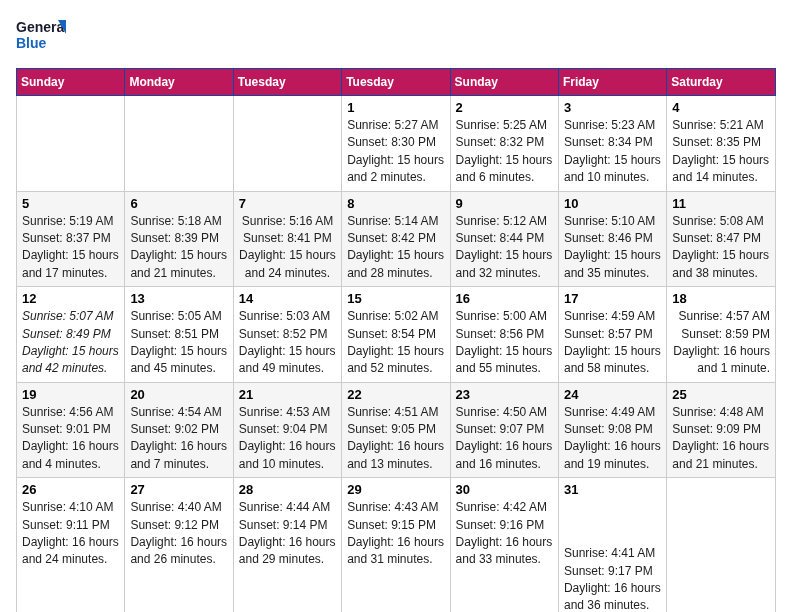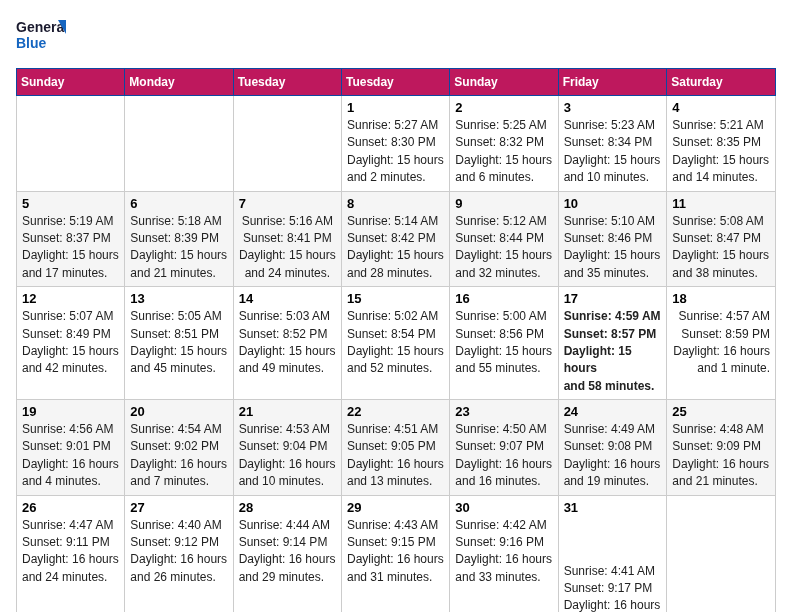--- a/index.html
+++ b/index.html
@@ -183,21 +183,21 @@
           <span class="day-number">11</span>
           <div class="day-info" style="white-space: pre-line;">Sunrise: 5:08 AM
 Sunset: 8:47 PM
 Daylight: 15 hours
 and 38 minutes.</div>
         </td>
       </tr>
       <tr>
         <td>
           <span class="day-number">12</span>
-          <div class="day-info" style="white-space: pre-line;">Sunrise: 5:07 AM
+          <div class="day-info" style="white-space: pre-line; font-style: italic;">Sunrise: 5:07 AM
 Sunset: 8:49 PM
 Daylight: 15 hours
 and 42 minutes.</div>
         </td>
         <td>
           <span class="day-number">13</span>
           <div class="day-info" style="white-space: pre-line;">Sunrise: 5:05 AM
 Sunset: 8:51 PM
 Daylight: 15 hours
 and 45 minutes.</div>
@@ -218,21 +218,21 @@
         </td>
         <td>
           <span class="day-number">16</span>
           <div class="day-info" style="white-space: pre-line;">Sunrise: 5:00 AM
 Sunset: 8:56 PM
 Daylight: 15 hours
 and 55 minutes.</div>
         </td>
         <td>
           <span class="day-number">17</span>
-          <div class="day-info" style="white-space: pre-line; font-weight: bold;">Sunrise: 4:59 AM
+          <div class="day-info" style="white-space: pre-line;">Sunrise: 4:59 AM
 Sunset: 8:57 PM
 Daylight: 15 hours
 and 58 minutes.</div>
         </td>
         <td>
           <span class="day-number">18</span>
           <div class="day-info" style="white-space: pre-line; text-align: right;">Sunrise: 4:57 AM
 Sunset: 8:59 PM
 Daylight: 16 hours
 and 1 minute.</div>
@@ -285,21 +285,21 @@
           <span class="day-number">25</span>
           <div class="day-info" style="white-space: pre-line;">Sunrise: 4:48 AM
 Sunset: 9:09 PM
 Daylight: 16 hours
 and 21 minutes.</div>
         </td>
       </tr>
       <tr>
         <td>
           <span class="day-number">26</span>
-          <div class="day-info" style="white-space: pre-line;">Sunrise: 4:47 AM
+          <div class="day-info" style="white-space: pre-line;">Sunrise: 4:10 AM
 Sunset: 9:11 PM
 Daylight: 16 hours
 and 24 minutes.</div>
         </td>
         <td>
           <span class="day-number">27</span>
           <div class="day-info" style="white-space: pre-line;">Sunrise: 4:40 AM
 Sunset: 9:12 PM
 Daylight: 16 hours
 and 26 minutes.</div>

